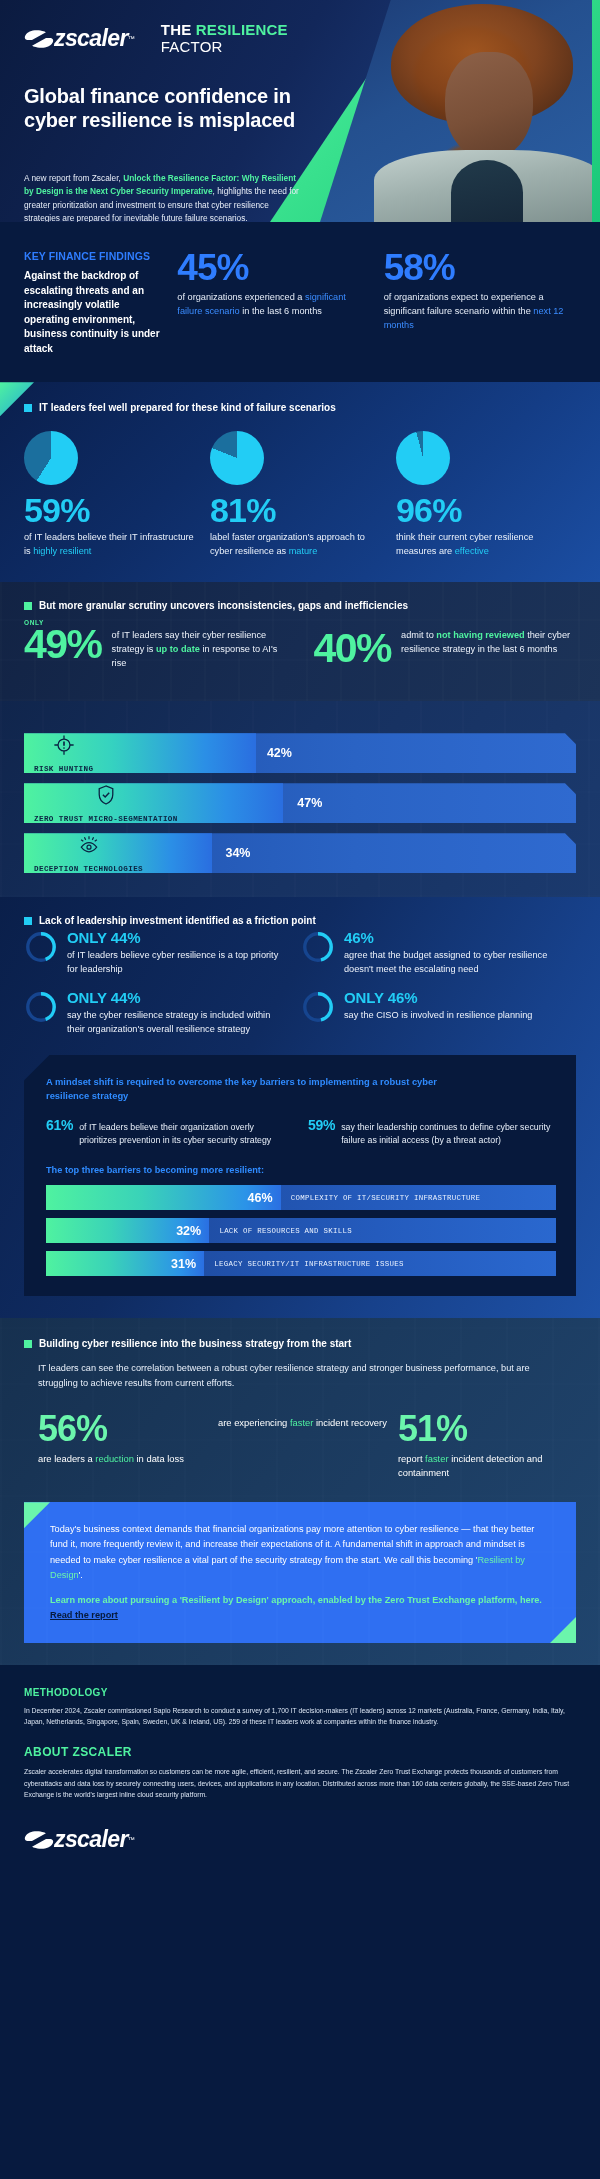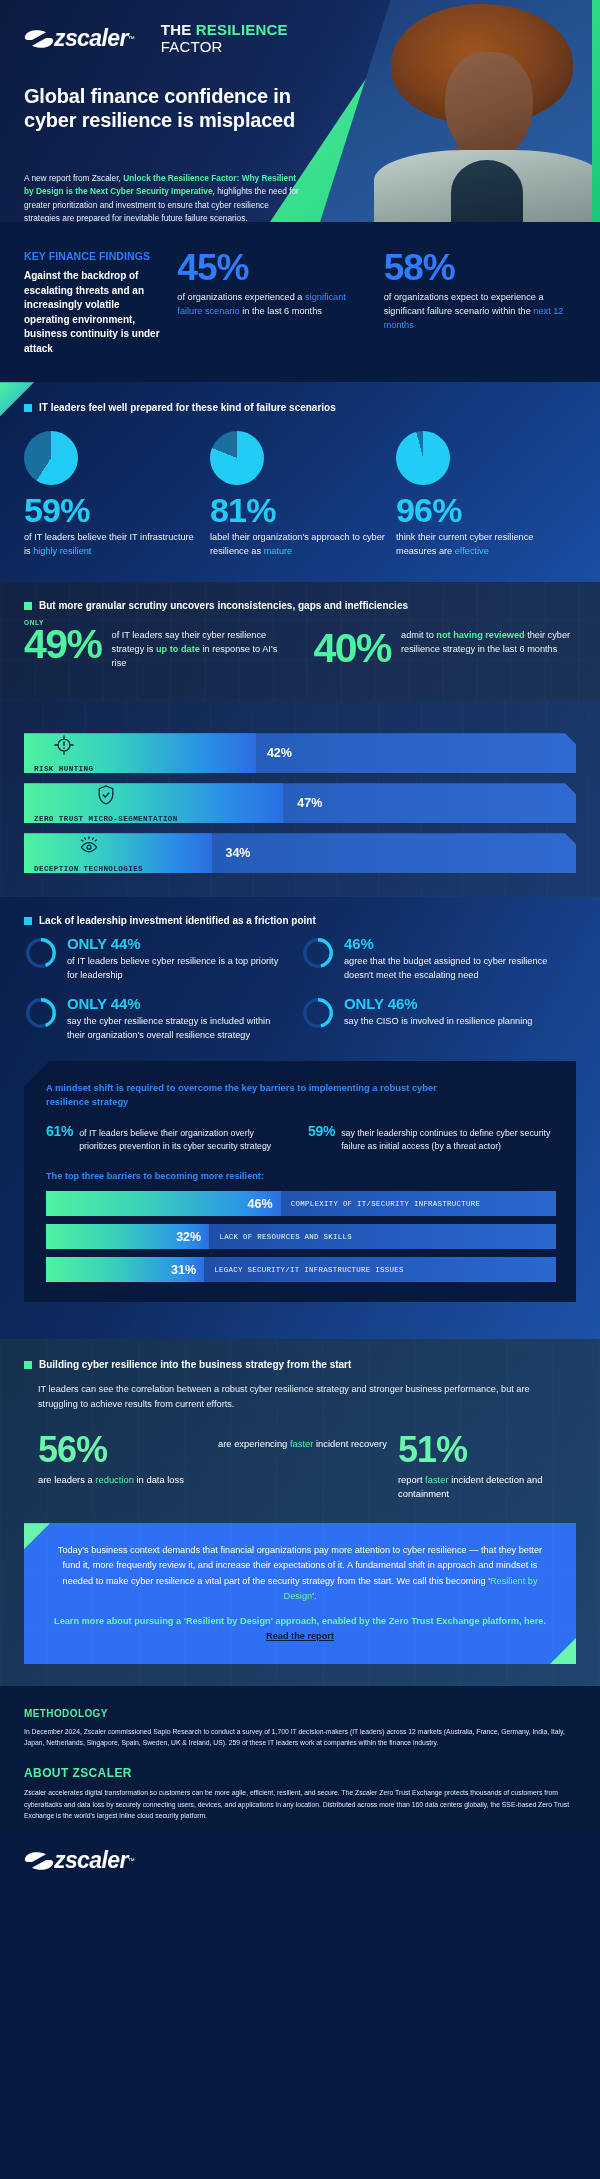--- a/index.html
+++ b/index.html
@@ -161,23 +161,23 @@
   .tool-name {
     font-family: "Liberation Mono", monospace; font-size: 7.6px;
     letter-spacing: .4px; color: #0a2342; font-weight: bold;
   }
   .tool-pct { position: absolute; z-index: 2; font-size: 12.5px; font-weight: bold; color: #fff; }
 
   
   .sec-lead {
     position: relative; overflow: hidden;
     background: linear-gradient(120deg,#0a1f4a 0%, #0f2b61 40%, #17418b 72%, #1e52a8 100%);
-    padding: 18px 24px 37px 24px;
-  }
-  .lead-grid { display: flex; flex-wrap: wrap; gap: 14px 12px; margin-top: 10px; }
+    padding: 18px 24px 22px 24px;
+  }
+  .lead-grid { display: flex; flex-wrap: wrap; gap: 14px 12px; margin-top: 4px; }
   .lead-item { display: flex; gap: 9px; width: 265px; }
   .ring { width: 34px; height: 34px; flex: 0 0 34px; }
   .lead-stat { font-size: 15px; font-weight: bold; color: #22cdf5; line-height: 1.1; letter-spacing: -0.1px; }
   .lead-stat .only { font-weight: bold; }
   .lead-text { font-size: 9.2px; line-height: 1.5; color: #eef3fb; margin-top: 2px; }
 
   
   .mindset {
     position: relative; margin-top: 18px; background: #07193c;
     clip-path: polygon(26px 0, 100% 0, 100% 100%, 0 100%, 0 26px);
@@ -222,21 +222,20 @@
   .biz-row { display: flex; gap: 10px; margin-top: 20px; margin-left: 14px; position: relative; z-index: 2; }
   .biz-cell { width: 170px; }
   .biz-stat { font-size: 36px; font-weight: bold; color: #6bf5ac; line-height: 1; letter-spacing: -1px; }
   .biz-text { margin-top: 5px; font-size: 9.4px; line-height: 1.5; color: #fff; }
   .biz-text .hl { color: #4ff2a0; font-weight: normal; }
 
   
   .cta {
     position: relative; margin: 22px 12px 0 24px; background: #2f6ff2; overflow: hidden;
     padding: 20px 26px 20px 26px;
-    text-align: center;
   }
   .cta-tl { position: absolute; left: 0; top: 0; width: 26px; height: 26px; background: #6bf5ac; clip-path: polygon(0 0,100% 0,0 100%); }
   .cta-br { position: absolute; right: 0; bottom: 0; width: 26px; height: 26px; background: #6bf5ac; clip-path: polygon(100% 0,100% 100%,0 100%); }
   .cta-body { font-size: 9.2px; line-height: 1.66; color: #fff; position: relative; z-index: 2; }
   .cta-body .hl { color: #6bf5ac; }
   .cta-link { margin-top: 10px; font-size: 9.2px; line-height: 1.62; font-weight: bold; color: #6bf5ac; position: relative; z-index: 2; }
   .cta-link a { color: #061a3c; text-decoration: underline; font-weight: bold; }
 
   
   .sec-foot { background: #061a3c; padding: 22px 24px 10px 24px; }
@@ -318,21 +317,21 @@
         <div class="donut" style="background: conic-gradient(#22cdf5 0 59%, #1b6f9e 59% 100%);"></div>
         <div class="donut-stat">59%</div>
         <div class="donut-text">
           <span>of IT leaders believe their IT infrastructure is </span><span class="hl">highly resilient</span><span></span>
         </div>
       </div>
       <div class="donut-cell">
         <div class="donut" style="background: conic-gradient(#22cdf5 0 81%, #1b6f9e 81% 100%);"></div>
         <div class="donut-stat">81%</div>
         <div class="donut-text">
-          <span>label their organization's approach to cyber resilience as </span><span class="hl">mature</span><span></span>
+          <span>label faster organization's approach to cyber resilience as </span><span class="hl">mature</span><span></span>
         </div>
       </div>
       <div class="donut-cell">
         <div class="donut" style="background: conic-gradient(#22cdf5 0 96%, #1b6f9e 96% 100%);"></div>
         <div class="donut-stat">96%</div>
         <div class="donut-text">
           <span>think their current cyber resilience measures are </span><span class="hl">effective</span><span></span>
         </div>
       </div>
     </div>

